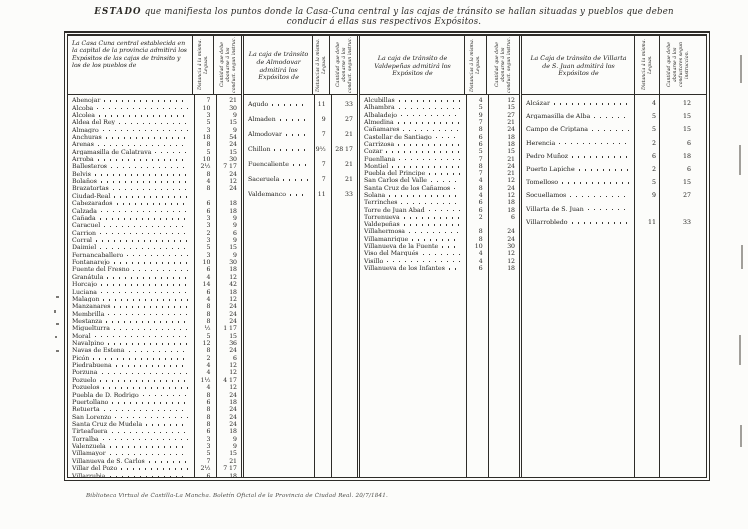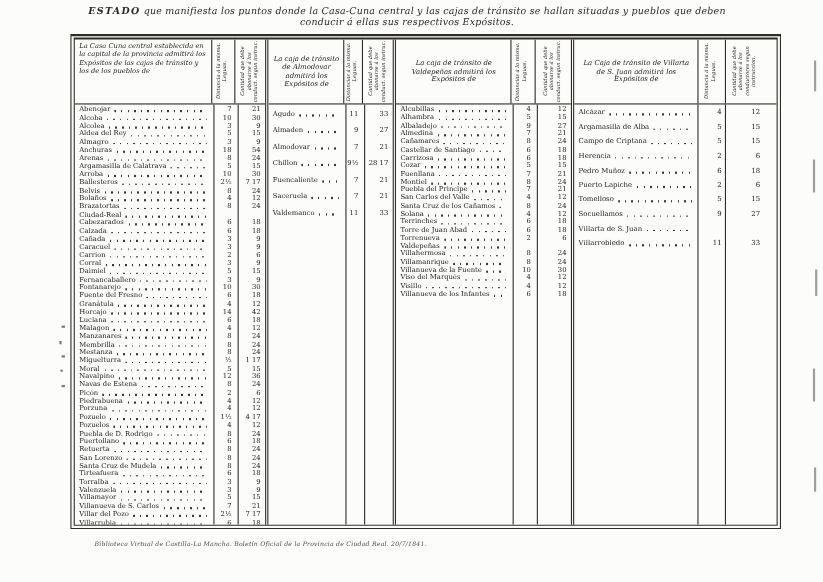--- a/index.html
+++ b/index.html
@@ -5,21 +5,21 @@
   * { box-sizing: border-box; }
   html,body { margin:0; padding:0; }
   body {
     width:748px; height:529px; overflow:hidden;
     background:#fcfcfa;
     font-family:"DejaVu Serif", serif;
     color:#23221f;
     position:relative;
   }
   .title {
-    position:absolute; top:6px; left:62px; width:616px;
+    position:absolute; top:6px; left:76px; width:616px;
     font-style:italic; font-size:8.6px; text-align:center; letter-spacing:.2px;
     color:#2b2a26;
   }
   .title .lead { font-style:italic; font-weight:bold; letter-spacing:1.2px; }
   .sheet-table {
     position:absolute; left:64px; top:31px; width:646px; height:450px;
     border:4px double #2e2c28; border-top-width:5px;
     display:flex; background:#fcfcfa;
   }
   .group { display:flex; flex-direction:column; overflow:hidden; }

